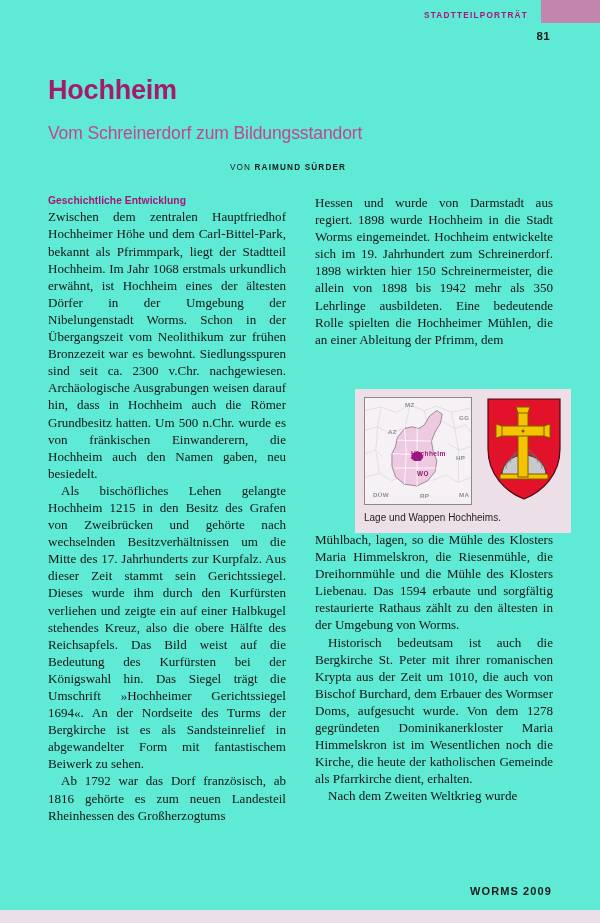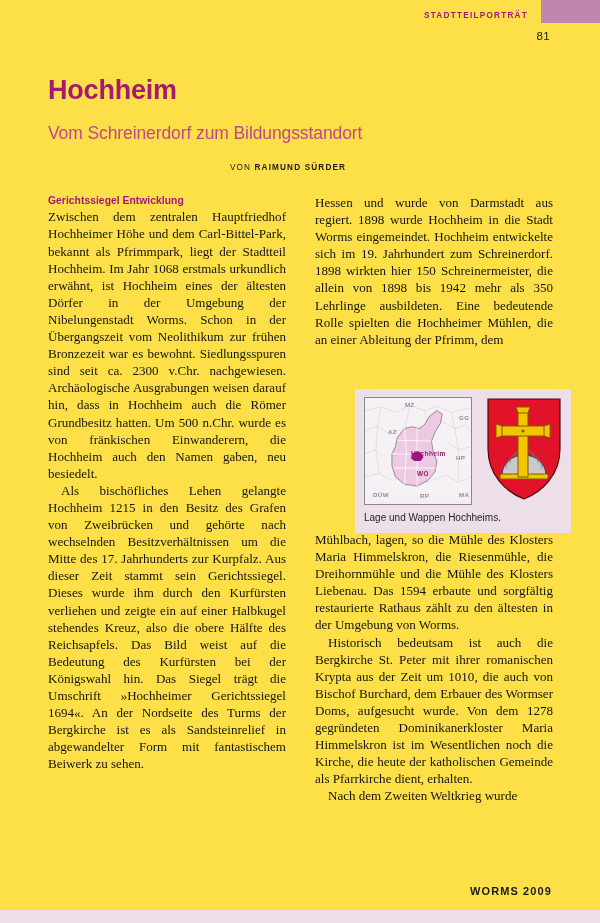--- a/index.html
+++ b/index.html
@@ -13,21 +13,21 @@
     position: relative;
     overflow: hidden;
     font-family: "Liberation Serif", "DejaVu Serif", serif;
     color: #1a1a1a;
   }
 
   
   .page {
     position: absolute;
     inset: 0;
-    background: #fde047;
+    background: #5eead4;
   }
 
   
   .corner-block {
     position: absolute;
     top: 0;
     right: 0;
     width: 59px;
     height: 23px;
     background: #c286ae;
@@ -54,21 +54,21 @@
     letter-spacing: 1.25px;
     color: #a6157a;
     white-space: nowrap;
   }
   .folio {
     position: absolute;
     top: 30px;
     right: 50px;
     font-family: "Liberation Sans", "DejaVu Sans", sans-serif;
     font-size: 11.5px;
-    font-weight: 400;
+    font-weight: 700;
     letter-spacing: 0.3px;
     color: #1a1a1a;
   }
 
   
   .title-block {
     position: absolute;
     left: 48px;
     top: 76px;
     width: 480px;
@@ -232,23 +232,24 @@
     <div class="art-subtitle">Vom Schreinerdorf zum Bildungsstandort</div>
     <div class="byline">
       <span class="by-word">VON</span>
       <span class="by-author">RAIMUND SÜRDER</span>
     </div>
   </div>
 
   <div class="columns">
 
     <div class="col col-left">
-      <h2 class="section-head">Gerichtssiegel Entwicklung</h2>
+      <h2 class="section-head">Geschichtliche Entwicklung</h2>
       <p class="body">Zwischen dem zentralen Hauptfried­hof Hochheimer Höhe und dem Carl-Bittel-Park, bekannt als Pfrimmpark, liegt der Stadtteil Hochheim. Im Jahr 1068 erstmals urkundlich erwähnt, ist Hochheim eines der ältesten Dörfer in der Umgebung der Nibelungenstadt Worms. Schon in der Übergangszeit vom Neolithikum zur frühen Bronze­zeit war es bewohnt. Siedlungsspuren sind seit ca. 2300 v.Chr. nachgewiesen. Archäologische Ausgrabungen weisen darauf hin, dass in Hochheim auch die Römer Grundbesitz hatten. Um 500 n.Chr. wurde es von fränkischen Ein­wanderern, die Hochheim auch den Namen gaben, neu besiedelt.</p>
       <p class="body indent">Als bischöfliches Lehen gelangte Hochheim 1215 in den Besitz des Grafen von Zweibrücken und gehörte nach wechselnden Besitzverhältnissen um die Mitte des 17. Jahrhunderts zur Kurpfalz. Aus dieser Zeit stammt sein Gerichtssiegel. Dieses wurde ihm durch den Kurfürsten verliehen und zeigte ein auf einer Halbkugel stehendes Kreuz, also die obere Hälfte des Reichsapfels. Das Bild weist auf die Bedeutung des Kurfürsten bei der Königswahl hin. Das Siegel trägt die Umschrift »Hochheimer Gerichtssiegel 1694«. An der Nordseite des Turms der Bergkirche ist es als Sandsteinrelief in abgewandelter Form mit fantasti­schem Beiwerk zu sehen.</p>
+      <p class="body indent">Ab 1792 war das Dorf französisch, ab 1816 gehörte es zum neuen Landes­teil Rheinhessen des Großherzogtums</p>
     </div>
 
     <div class="col col-right">
       <p class="body">Hessen und wurde von Darmstadt aus regiert. 1898 wurde Hochheim in die Stadt Worms eingemeindet. Hochheim entwickelte sich im 19. Jahrhundert zum Schreinerdorf. 1898 wirkten hier 150 Schreinermeister, die allein von 1898 bis 1942 mehr als 350 Lehrlinge ausbildeten. Eine bedeutende Rolle spielten die Hochheimer Mühlen, die an einer Ableitung der Pfrimm, dem</p>
     </div>
 
     <figure class="figure">
       <div class="figure-graphics">
 
         <div class="map">

